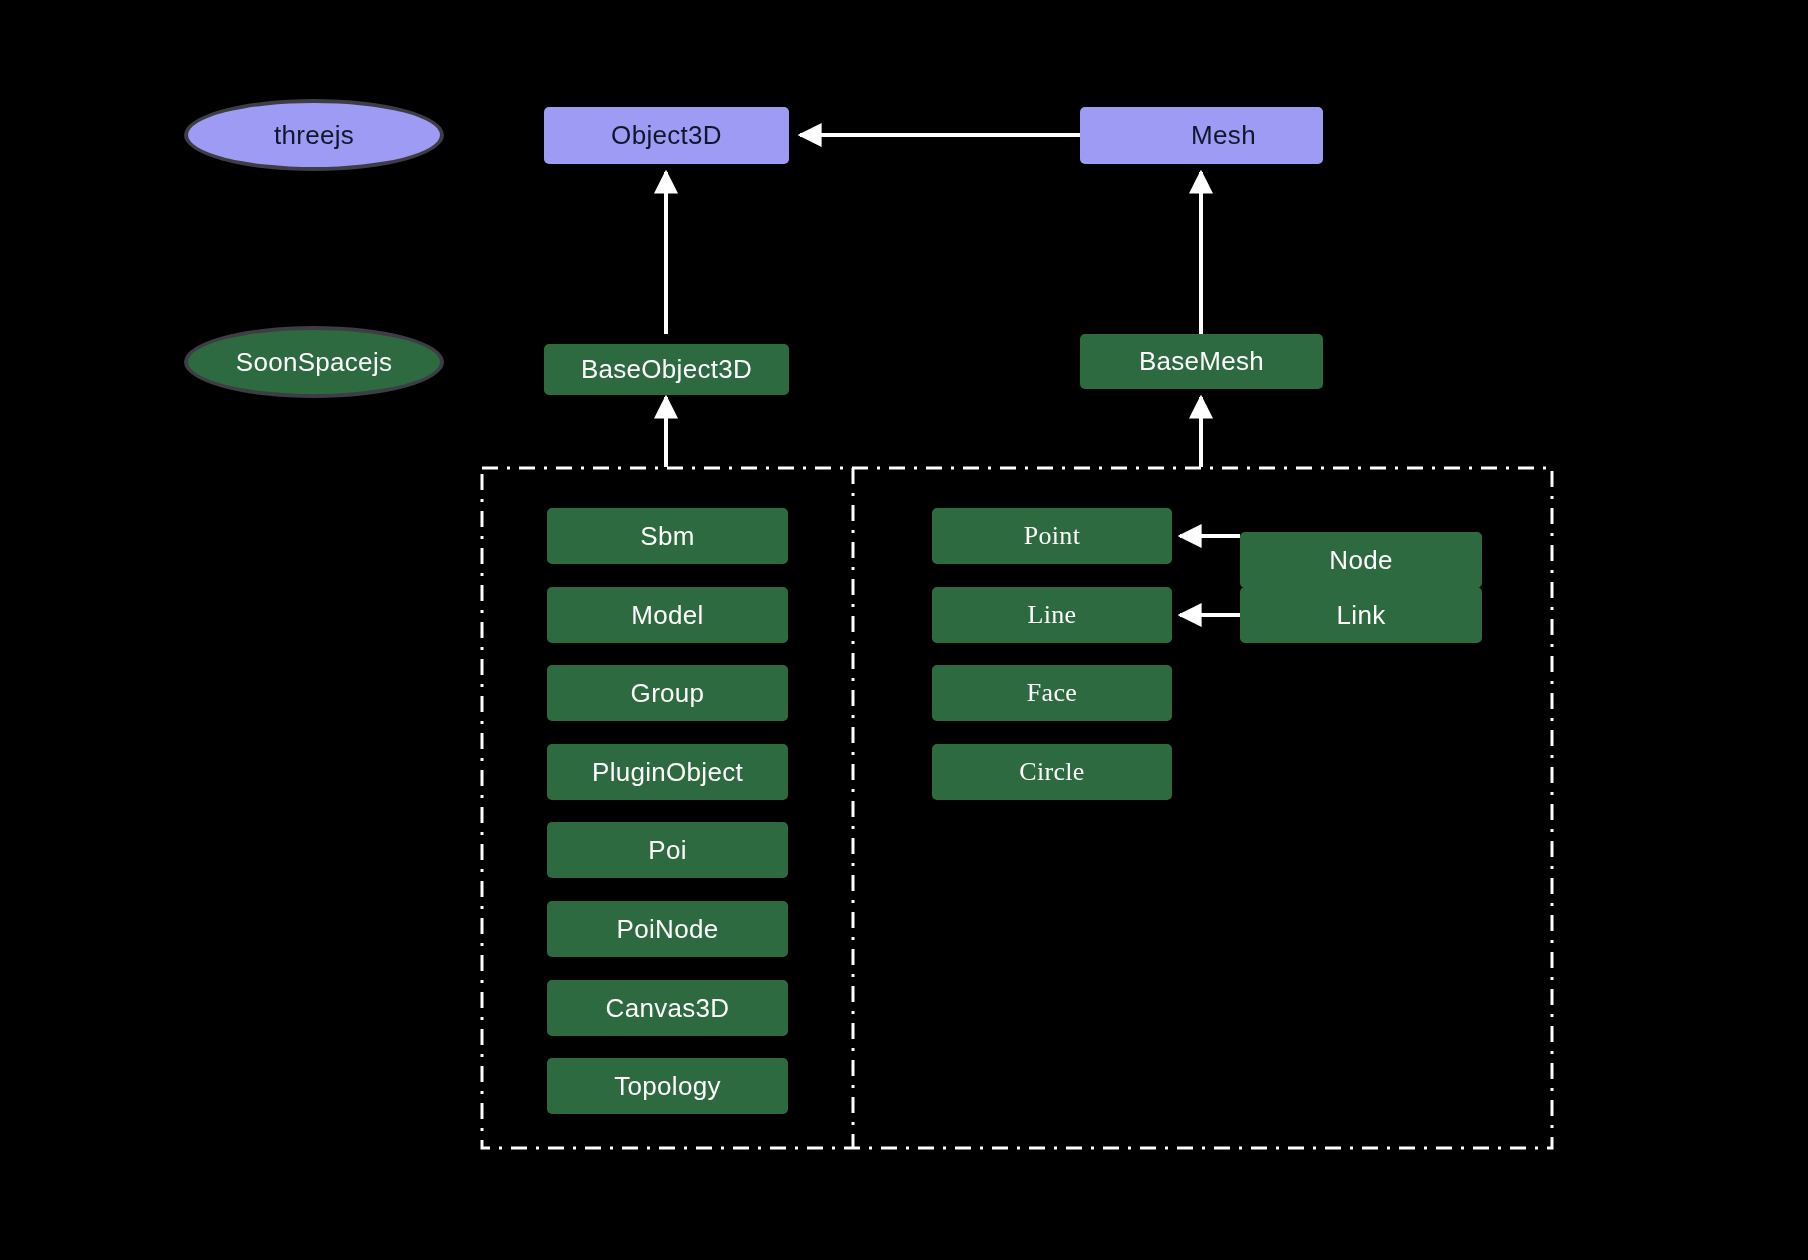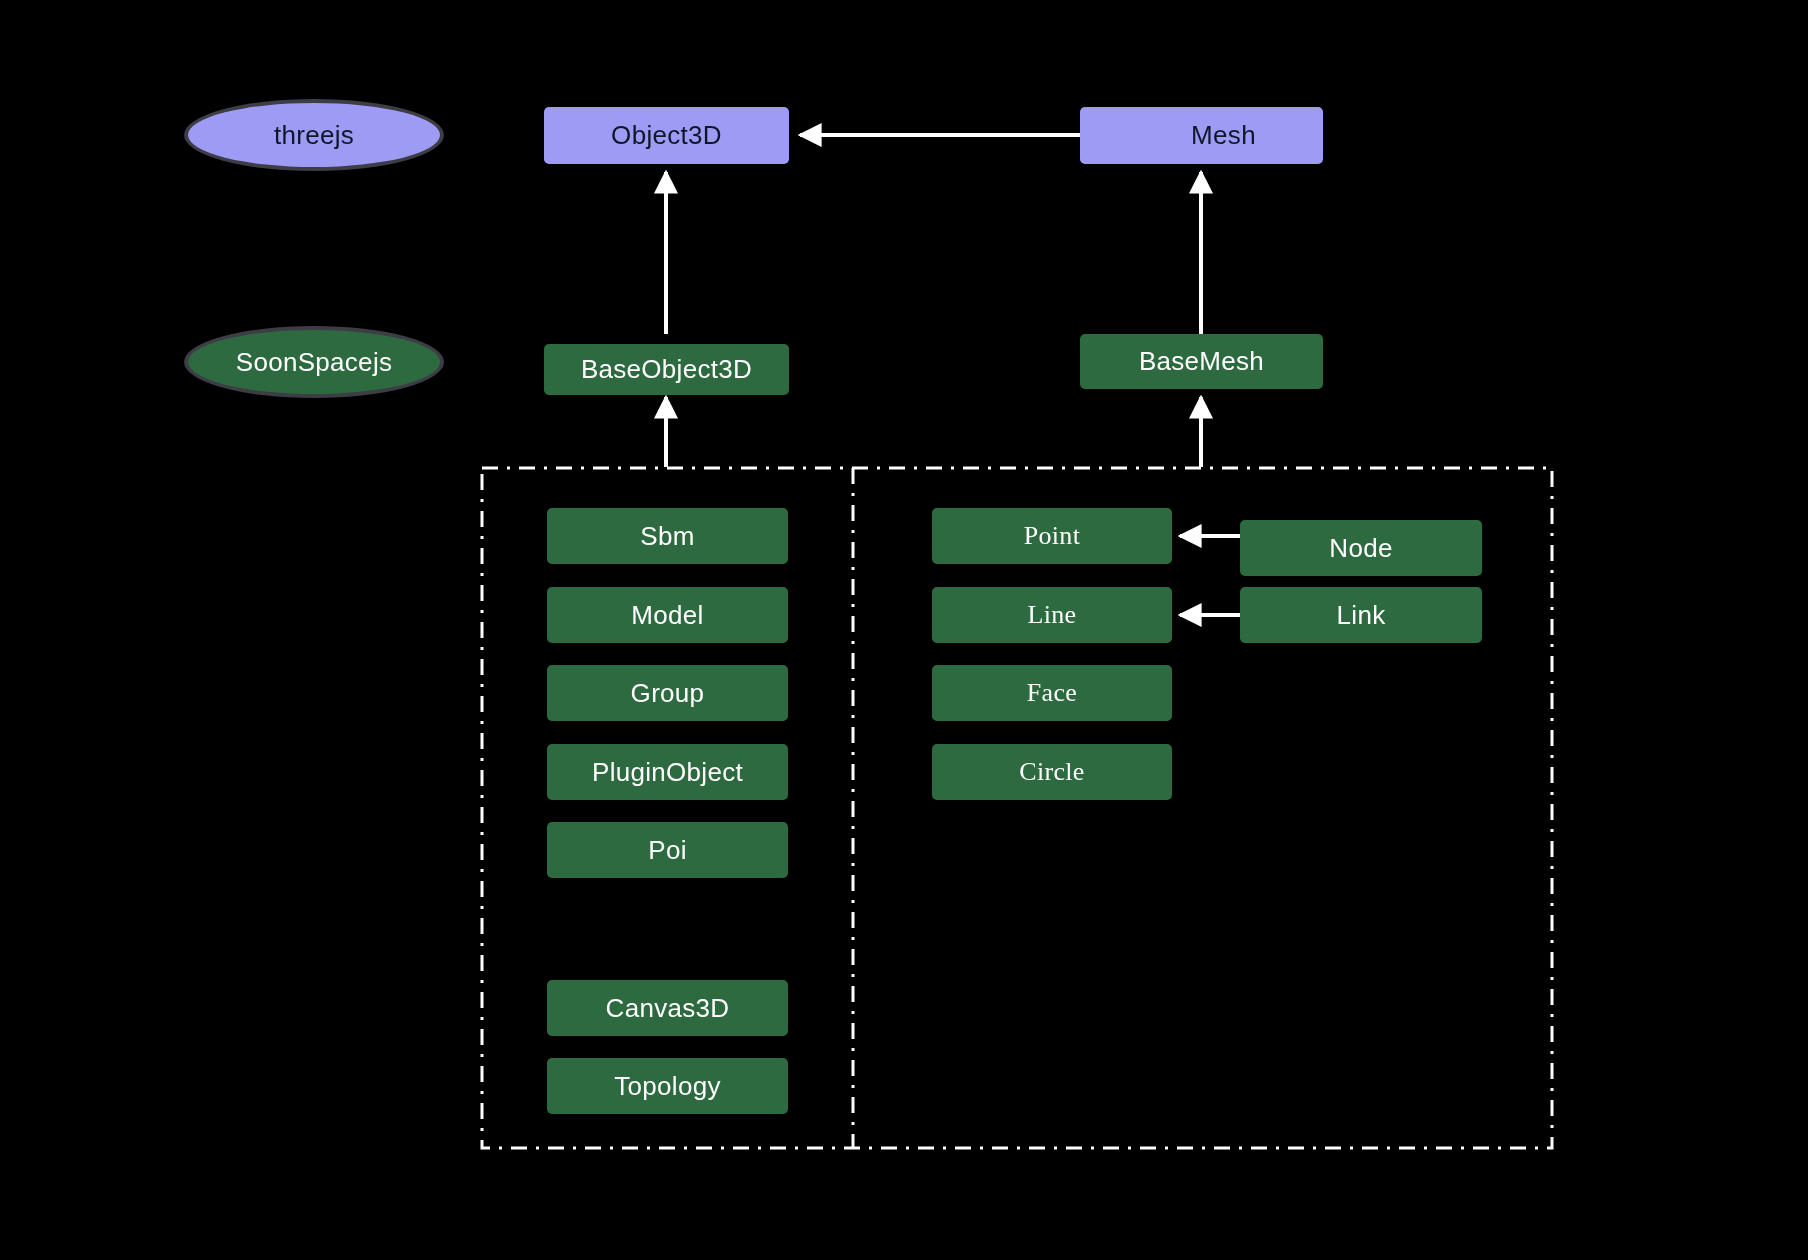--- a/index.html
+++ b/index.html
@@ -104,40 +104,43 @@
   </div>
   <div class="node rect green left-col" style="top:665px;">
     <span>Group</span>
   </div>
   <div class="node rect green left-col" style="top:744px;">
     <span>PluginObject</span>
   </div>
   <div class="node rect green left-col" style="top:822px;">
     <span>Poi</span>
   </div>
+  <div class="node rect green left-col" style="top:901px;">
+    <span>PoiNode</span>
+  </div>
   <div class="node rect green left-col" style="top:980px;">
     <span>Canvas3D</span>
   </div>
   <div class="node rect green left-col" style="top:1058px;">
     <span>Topology</span>
   </div>
 
   <div class="node rect green mid-col" style="top:508px;">
     <span>Point</span>
   </div>
   <div class="node rect green mid-col" style="top:587px;">
     <span>Line</span>
   </div>
   <div class="node rect green mid-col" style="top:665px;">
     <span>Face</span>
   </div>
   <div class="node rect green mid-col" style="top:744px;">
     <span>Circle</span>
   </div>
 
-  <div class="node rect green right-col" style="top:520px;">
+  <div class="node rect green right-col" style="top:532px;">
     <span>Node</span>
   </div>
   <div class="node rect green right-col" style="top:587px;">
     <span>Link</span>
   </div>
 
 </div>
 
 </body></html>

